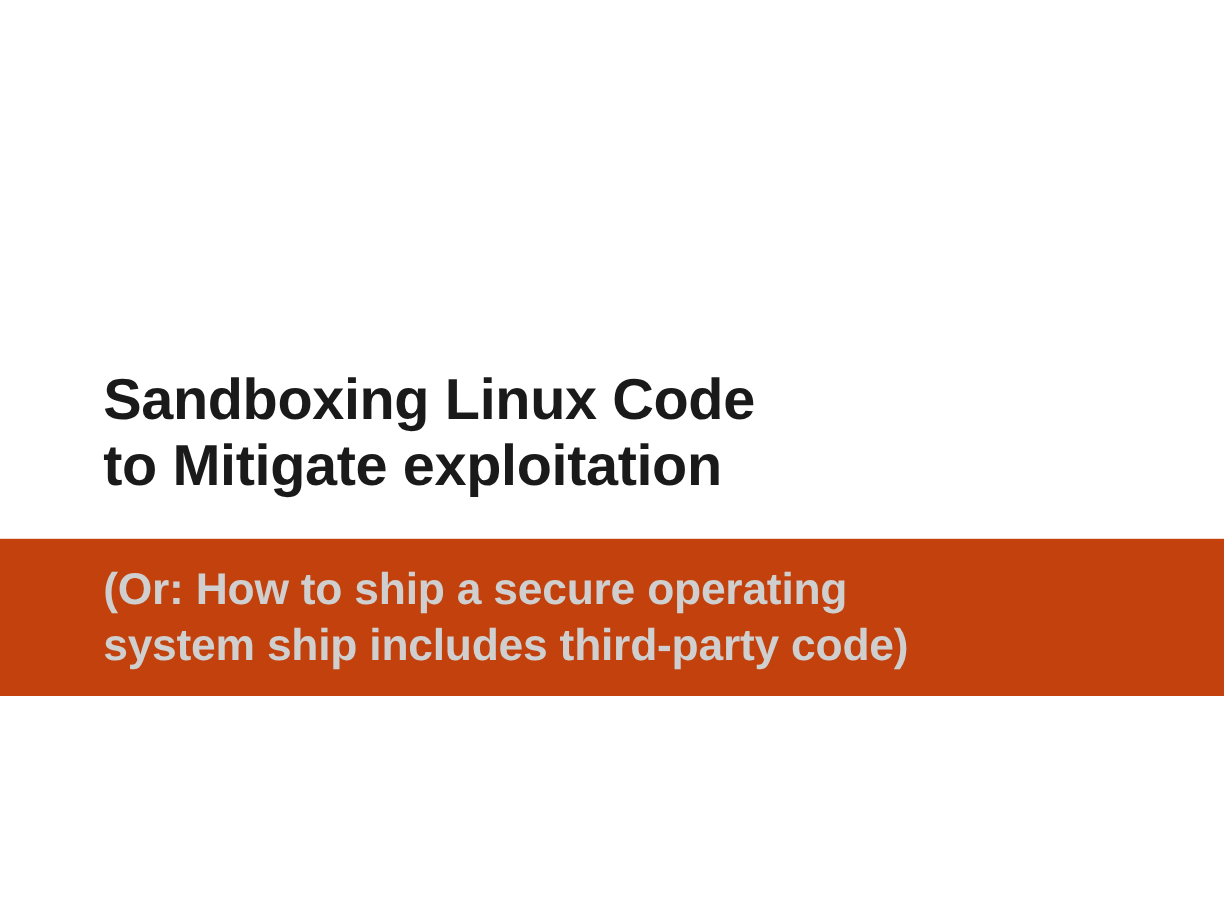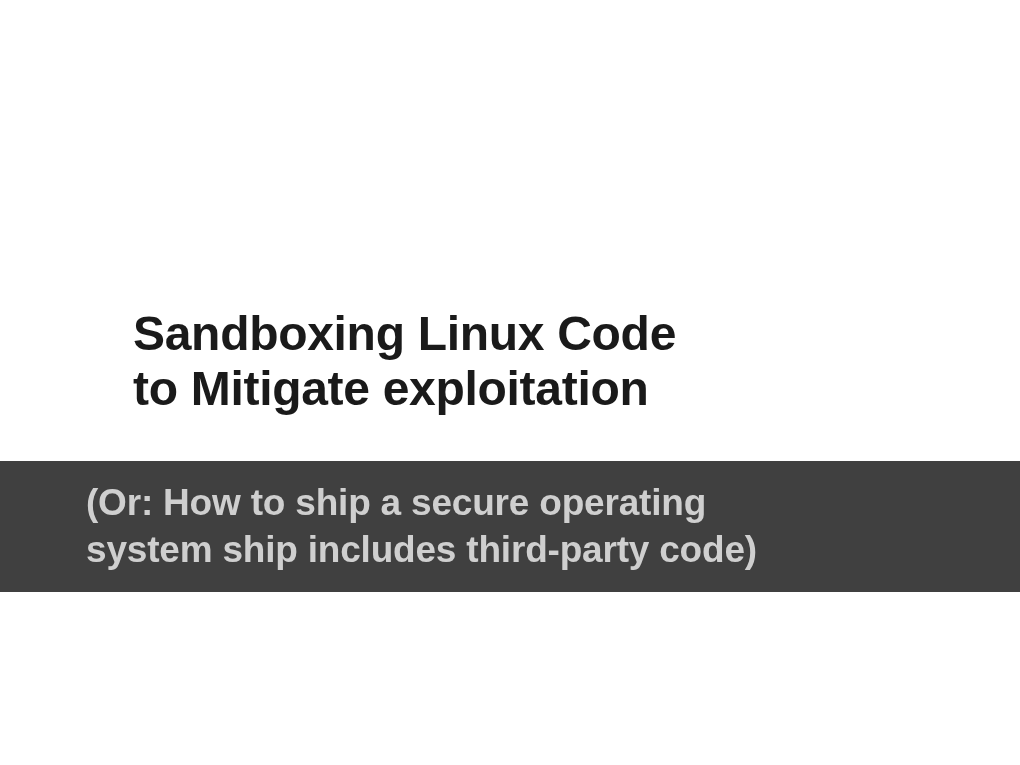--- a/index.html
+++ b/index.html
@@ -1,20 +1,20 @@
 <!DOCTYPE html>
 <html><head>
   <meta charset="utf-8">
   <style>
     * { margin: 0; padding: 0; box-sizing: border-box; }
     html, body { width: 1020px; height: 765px; background: #ffffff; font-family: Arial, Helvetica, sans-serif; overflow: hidden; }
     .slide { position: relative; width: 1020px; height: 765px; }
-    .title-block { position: absolute; top: 306px; left: 86px; margin-left: 47px; }
+    .title-block { position: absolute; top: 306px; left: 86px; }
     .title-line { font-size: 48px; font-weight: 700; color: #1a1a1a; line-height: 1.15; letter-spacing: -0.3px; }
-    .subtitle-band { position: absolute; top: 449px; left: 0; width: 100%; background: #404040; padding: 18px 0 18px 86px; margin-top: 12px; }
+    .subtitle-band { position: absolute; top: 449px; left: 0; width: 100%; background: #c2410c; padding: 18px 0 18px 86px; }
     .subtitle-line { font-size: 37px; font-weight: 700; color: #cfcfcf; line-height: 1.28; letter-spacing: -0.2px; }
   </style>
 </head>
 <body>
 
 <div class="slide">
   <div class="title-block">
     <div class="title-line">Sandboxing Linux Code</div>
     <div class="title-line">to Mitigate exploitation</div>
   </div>

